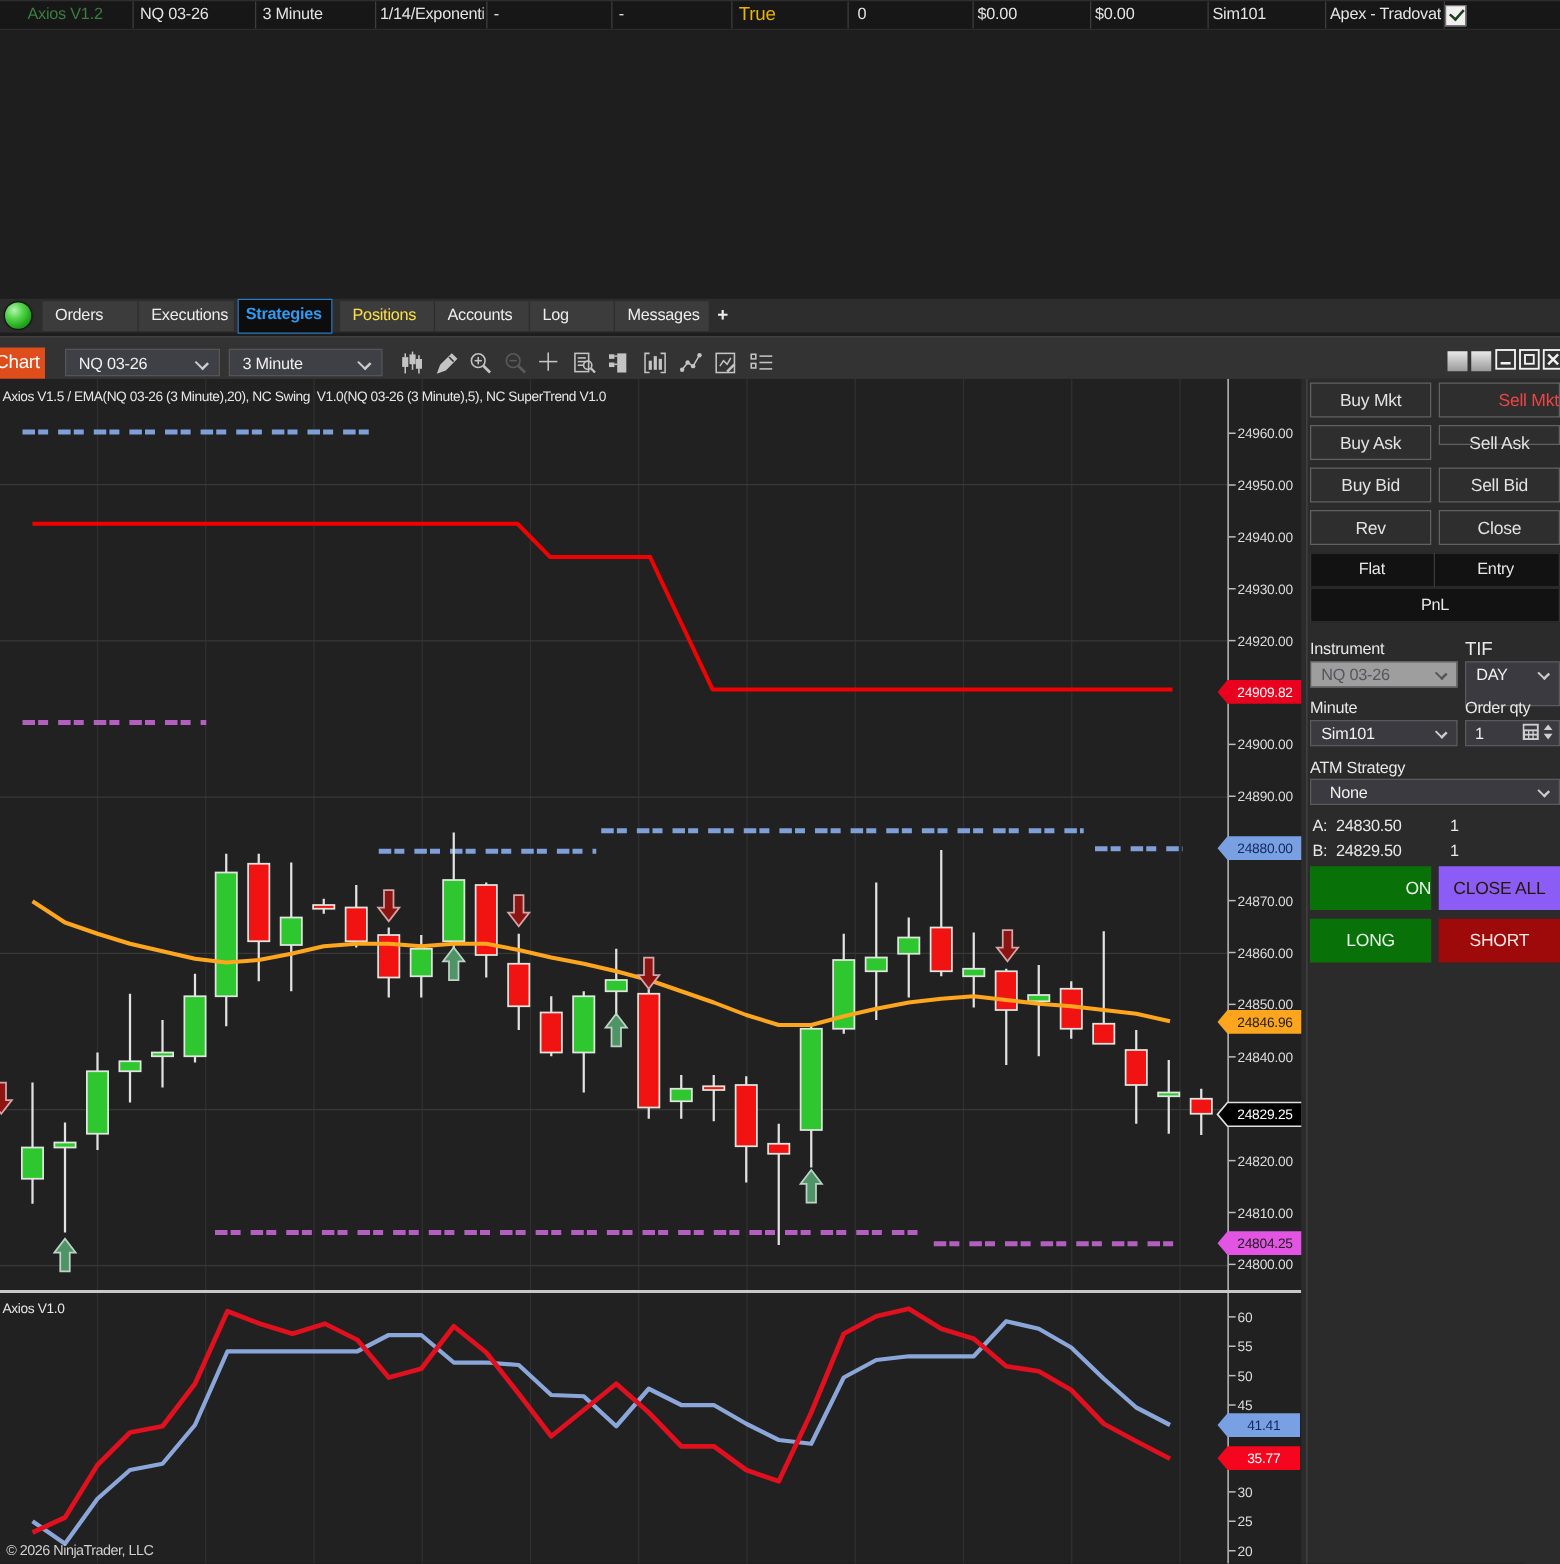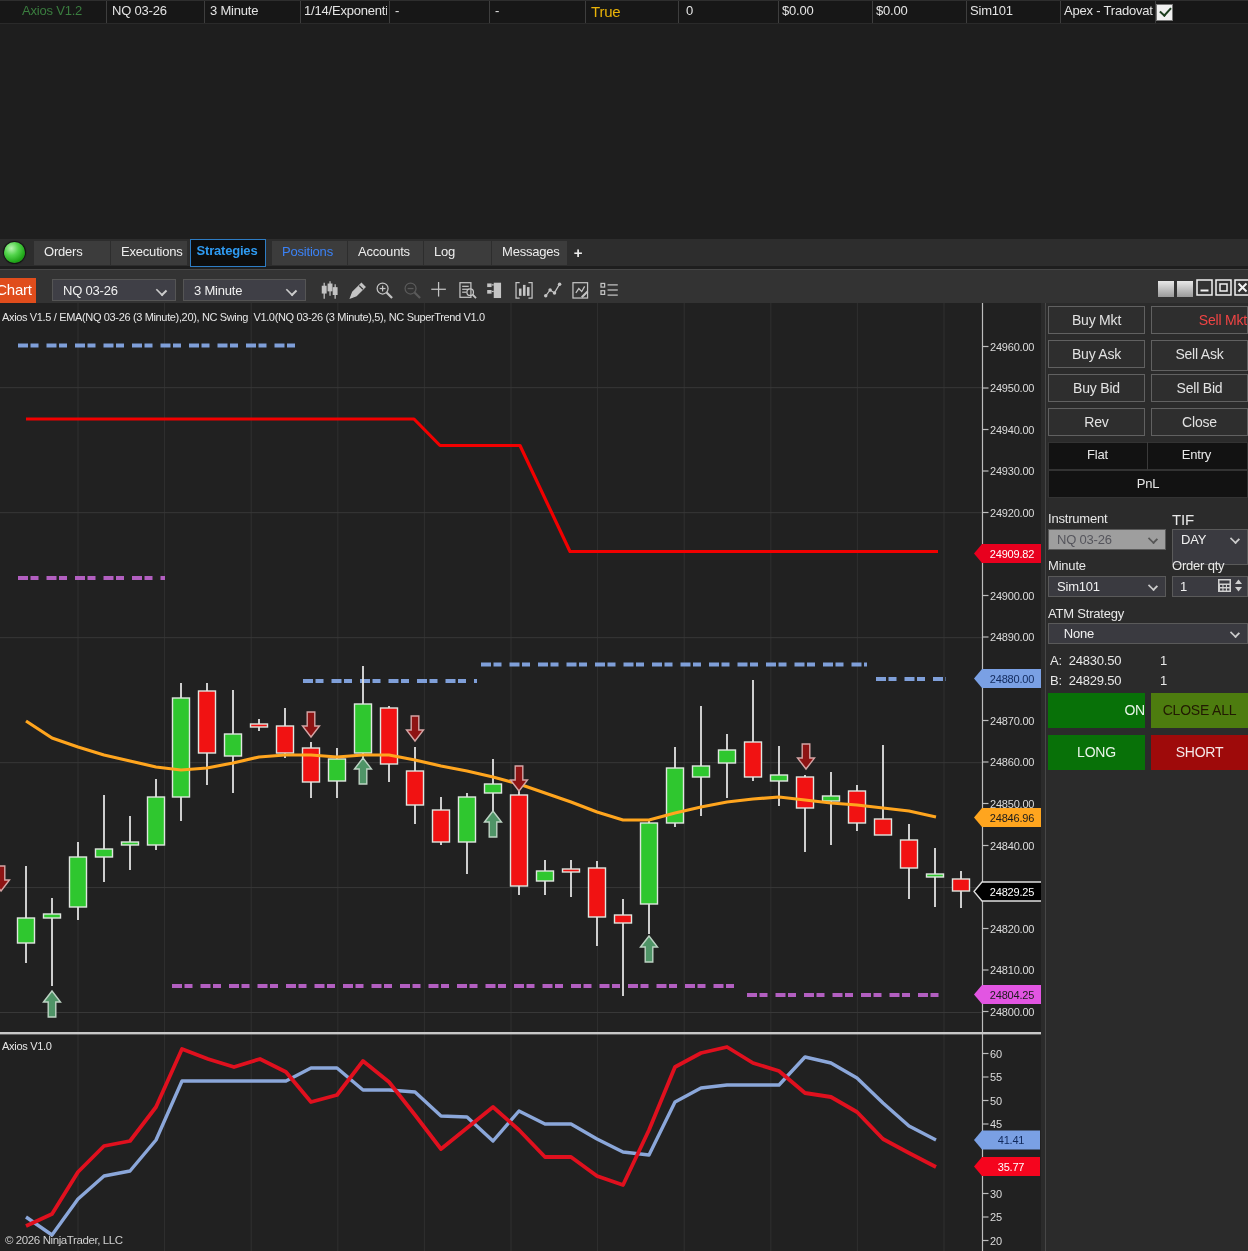--- a/index.html
+++ b/index.html
@@ -35,21 +35,21 @@
 </div>
 <div style="position:absolute;left:0;top:239px;width:1248px;height:27px;background:#2d2d2d">
 <div style="position:absolute;left:4px;top:3px;width:21px;height:21px;border-radius:50%;background:radial-gradient(circle at 35% 30%, #b7f3b0 0%, #52d44b 35%, #1ea417 70%, #157a10 100%);box-shadow:0 0 1px 1px #111"></div>
 <div style="position:absolute;left:34px;top:2px;width:76px;height:24px;background:#3c3c3c"></div>
 <div style="position:absolute;left:44px;top:5px;width:66px;text-align:left;font-size:13px;color:#ededed;white-space:nowrap;overflow:hidden">Orders</div>
 <div style="position:absolute;left:111px;top:2px;width:76px;height:24px;background:#3c3c3c"></div>
 <div style="position:absolute;left:121px;top:5px;width:66px;text-align:left;font-size:13px;color:#ededed;white-space:nowrap;overflow:hidden">Executions</div>
 <div style="position:absolute;left:190px;top:0px;width:74px;height:26px;background:#0d0d0d;border:1px solid #2e7cc3"></div>
 <div style="position:absolute;left:190px;top:4px;width:74px;text-align:center;font-size:13px;font-weight:bold;color:#2f9bf2">Strategies</div>
 <div style="position:absolute;left:272px;top:2px;width:75px;height:24px;background:#3c3c3c"></div>
-<div style="position:absolute;left:282px;top:5px;width:65px;text-align:left;font-size:13px;color:#3b82f6;white-space:nowrap;overflow:hidden">Positions</div>
+<div style="position:absolute;left:282px;top:5px;width:65px;text-align:left;font-size:13px;color:#fde047;white-space:nowrap;overflow:hidden">Positions</div>
 <div style="position:absolute;left:348px;top:2px;width:75px;height:24px;background:#3c3c3c"></div>
 <div style="position:absolute;left:358px;top:5px;width:65px;text-align:left;font-size:13px;color:#ededed;white-space:nowrap;overflow:hidden">Accounts</div>
 <div style="position:absolute;left:424px;top:2px;width:67px;height:24px;background:#3c3c3c"></div>
 <div style="position:absolute;left:434px;top:5px;width:57px;text-align:left;font-size:13px;color:#ededed;white-space:nowrap;overflow:hidden">Log</div>
 <div style="position:absolute;left:492px;top:2px;width:75px;height:24px;background:#3c3c3c"></div>
 <div style="position:absolute;left:502px;top:5px;width:65px;text-align:left;font-size:13px;color:#ededed;white-space:nowrap;overflow:hidden">Messages</div>
 <div style="position:absolute;left:570px;top:5px;width:16px;text-align:center;font-size:15px;font-weight:bold;color:#ededed">+</div>
 </div>
 <div style="position:absolute;left:0;top:269px;width:1248px;height:34px;background:#333333;border-top:1px solid #474747;border-bottom:1px solid #1a1a1a">
 <div style="position:absolute;left:-8px;top:8px;width:44px;height:25px;background:#e04d1c;color:#fff;font-size:15px;text-align:center;line-height:24px">Chart</div>
@@ -311,21 +311,21 @@
 <path d="M 974 1166.5 L 982 1157.0 L 1040 1157.0 L 1040 1176.0 L 982 1176.0 Z" fill="#f5051e"></path>
     <text x="1011" y="1170.5" font-size="11" fill="#ffffff" text-anchor="middle">35.77</text>
 <text x="2" y="1050" font-size="11" letter-spacing="-0.3" fill="#e6e6e6">Axios V1.0</text>
 <text x="5" y="1244" font-size="11.5" letter-spacing="-0.4" fill="#cfcfcf">© 2026 NinjaTrader, LLC</text>
 </svg>
 <div style="position:absolute;left:1041px;top:303px;width:207px;height:948px;background:#2b2b2b;font-size:13px;color:#e8e8e8">
 <div style="position:absolute;left:4px;top:0;width:1px;height:948px;background:#474747"></div>
 <div style="position:absolute;left:7px;top:3px;width:97px;height:28px;background:#2e2e2e;border:1px solid #616161;box-sizing:border-box;text-align:center;line-height:26px;font-size:14px;color:#e2e2e2">Buy Mkt</div>
 <div style="position:absolute;left:110px;top:3px;width:97px;height:28px;background:#2e2e2e;border:1px solid #616161;box-sizing:border-box;text-align:right;line-height:26px;font-size:14px;color:#ef4444">Sell Mkt</div>
 <div style="position:absolute;left:7px;top:37px;width:97px;height:28px;background:#2e2e2e;border:1px solid #616161;box-sizing:border-box;text-align:center;line-height:26px;font-size:14px;color:#e2e2e2">Buy Ask</div>
-<div style="position:absolute;left:110px;top:37px;width:97px;height:31px;background:#2e2e2e;border:1px solid #616161;box-sizing:border-box;text-align:center;line-height:26px;font-size:14px;color:#e2e2e2">Sell Ask</div>
+<div style="position:absolute;left:110px;top:37px;width:97px;height:16px;background:#2e2e2e;border:1px solid #616161;box-sizing:border-box;text-align:center;line-height:26px;font-size:14px;color:#e2e2e2">Sell Ask</div>
 <div style="position:absolute;left:7px;top:71px;width:97px;height:28px;background:#2e2e2e;border:1px solid #616161;box-sizing:border-box;text-align:center;line-height:26px;font-size:14px;color:#e2e2e2">Buy Bid</div>
 <div style="position:absolute;left:110px;top:71px;width:97px;height:28px;background:#2e2e2e;border:1px solid #616161;box-sizing:border-box;text-align:center;line-height:26px;font-size:14px;color:#e2e2e2">Sell Bid</div>
 <div style="position:absolute;left:7px;top:105px;width:97px;height:28px;background:#2e2e2e;border:1px solid #616161;box-sizing:border-box;text-align:center;line-height:26px;font-size:14px;color:#e2e2e2">Rev</div>
 <div style="position:absolute;left:110px;top:105px;width:97px;height:28px;background:#2e2e2e;border:1px solid #616161;box-sizing:border-box;text-align:center;line-height:26px;font-size:14px;color:#e2e2e2">Close</div>
 <div style="position:absolute;left:7px;top:139px;width:200px;height:28px;background:#121212;border:1px solid #333;box-sizing:border-box"></div>
 <div style="position:absolute;left:106px;top:139px;width:1px;height:28px;background:#3a3a3a"></div>
 <div style="position:absolute;left:7px;top:144px;width:99px;text-align:center;font-size:13px">Flat</div>
 <div style="position:absolute;left:106px;top:144px;width:99px;text-align:center;font-size:13px">Entry</div>
 <div style="position:absolute;left:7px;top:167px;width:200px;height:28px;background:#121212;border:1px solid #333;box-sizing:border-box;text-align:center;line-height:26px;font-size:13px">PnL</div>
 <div style="position:absolute;left:7px;top:208px;font-size:13px">Instrument</div>
@@ -350,15 +350,15 @@
       <path d="M17 6 L20.5 1.5 L24 6 Z" fill="#cfcfcf"></path>
       <path d="M17 9 L24 9 L20.5 13.5 Z" fill="#cfcfcf"></path>
     </svg>
 <div style="position:absolute;left:7px;top:303px;font-size:13px">ATM Strategy</div>
 <div style="position:absolute;left:7px;top:320px;width:200px;height:21px;background:#3a3a40;border:1px solid #5a5a5a;color:#f0f0f0;font-size:13px;line-height:20px;padding-left:8px;box-sizing:border-box">&nbsp;&nbsp;None<span style="position:absolute;right:8px;top:5px;width:6px;height:6px;border-right:2px solid #ccc;border-bottom:2px solid #ccc;transform:rotate(45deg) scale(1,.8)"></span></div>
 <div style="position:absolute;left:9px;top:350px;font-size:13px">A:&nbsp; 24830.50</div>
 <div style="position:absolute;left:119px;top:350px;font-size:13px">1</div>
 <div style="position:absolute;left:9px;top:370px;font-size:13px">B:&nbsp; 24829.50</div>
 <div style="position:absolute;left:119px;top:370px;font-size:13px">1</div>
 <div style="position:absolute;left:7px;top:390px;width:97px;height:35px;background:#087108;color:#eaf5ea;text-align:right;line-height:35px;font-size:14px">ON</div>
-<div style="position:absolute;left:110px;top:390px;width:97px;height:35px;background:#4d7c0f;color:#221a02;text-align:center;line-height:35px;font-size:14px">CLOSE ALL</div>
+<div style="position:absolute;left:110px;top:390px;width:97px;height:35px;background:#8b5cf6;color:#221a02;text-align:center;line-height:35px;font-size:14px">CLOSE ALL</div>
 <div style="position:absolute;left:7px;top:432px;width:97px;height:35px;background:#087108;color:#eaf5ea;text-align:center;line-height:35px;font-size:14px">LONG</div>
 <div style="position:absolute;left:110px;top:432px;width:97px;height:35px;background:#9e0a0a;color:#f5e8e8;text-align:center;line-height:35px;font-size:14px">SHORT</div>
 </div>
 </body></html>

